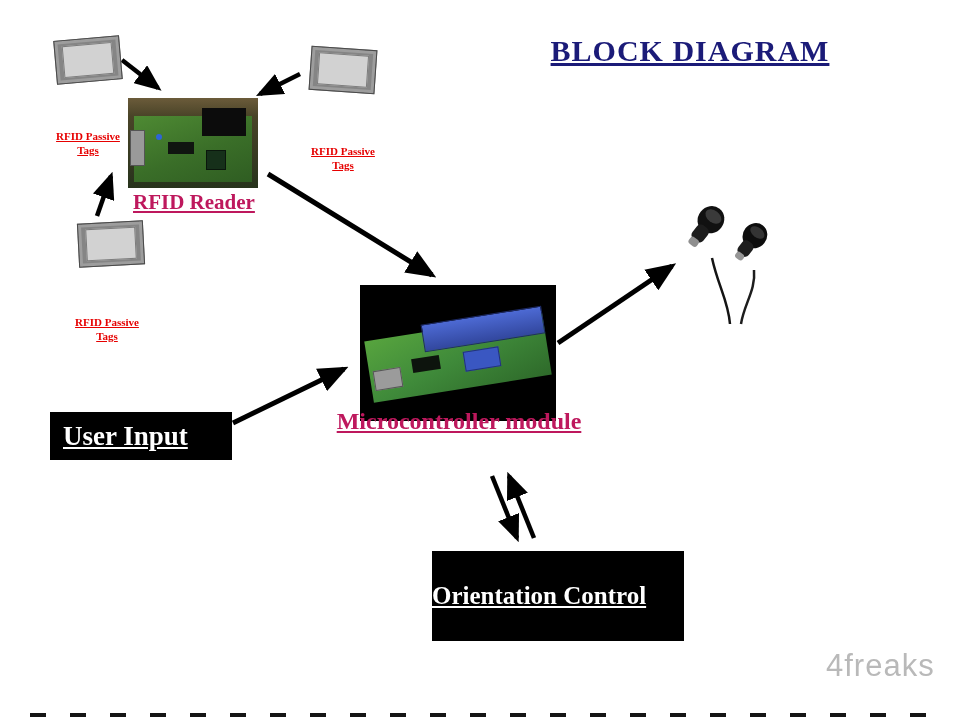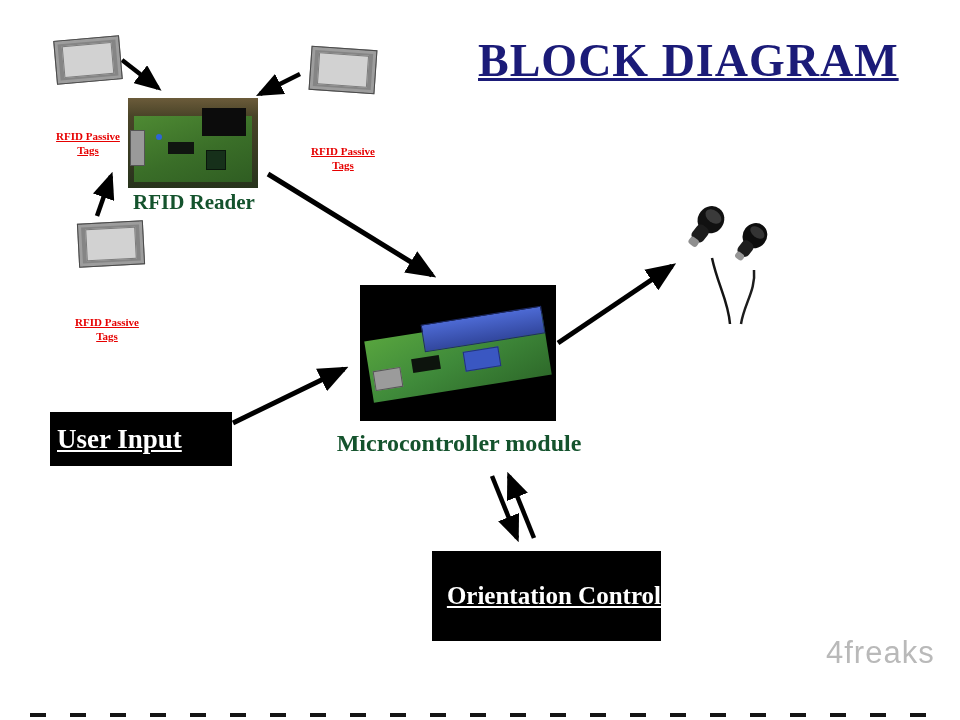--- a/index.html
+++ b/index.html
@@ -5,28 +5,28 @@
   html,body{margin:0;padding:0;background:#fff;}
   .slide{
     position:relative;width:960px;height:720px;background:#ffffff;overflow:hidden;
     font-family:"Liberation Serif",serif;
   }
   .arrows{position:absolute;left:0;top:0;width:960px;height:720px;pointer-events:none;}
 
   
   .title{
     position:absolute;left:478px;top:34px;width:424px;margin:0;
-    font-size:46px;font-weight:bold;color:#1b1b78;
+    font-size:30px;font-weight:bold;color:#1b1b78;text-align:center;
     text-decoration:underline;text-decoration-thickness:3px;letter-spacing:1px;
   }
 
   
   .red-label{
-    position:absolute;color:#14532d;font-weight:bold;
-    white-space:nowrap;
+    position:absolute;color:#be185d;font-weight:bold;
+    text-decoration:underline;white-space:nowrap;
   }
   .tag-label{
     position:absolute;color:#e60000;font-weight:bold;font-size:11px;line-height:1.25;
     text-align:center;text-decoration:underline;width:82px;margin-top:48px;
   }
 
   
   .tag-card{
     position:absolute;width:64px;height:42px;background:#858585;
     border:1px solid #4a4a4a;box-shadow:inset 0 0 0 3px #9d9d9d;
@@ -69,31 +69,31 @@
     position:absolute;left:14px;top:84px;width:26px;height:18px;background:#9b9b9b;
     transform:rotate(-9deg);border:1px solid #565656;
   }
   .micro-chip{position:absolute;left:52px;top:72px;width:28px;height:14px;background:#0d140d;transform:rotate(-9deg);}
 
   
   .black-box{
     position:absolute;background:#000;color:#fff;font-weight:bold;
   }
   .black-box .box-text{text-decoration:underline;}
-  .user-input-box{left:50px;top:412px;width:182px;height:54px;font-size:27px;
-    display:flex;align-items:center;padding-left:7px;box-sizing:border-box;}
-  .orientation-box{left:432px;top:551px;width:229px;height:90px;font-size:25px;
-    display:flex;align-items:center;justify-content:flex-end;}
+  .user-input-box{left:50px;top:412px;width:182px;height:48px;font-size:27px;
+    display:flex;align-items:center;padding-left:13px;box-sizing:border-box;}
+  .orientation-box{left:432px;top:551px;width:252px;height:90px;font-size:25px;
+    display:flex;align-items:center;justify-content:flex-start;}
 
   
   .earphones{position:absolute;left:668px;top:198px;}
 
   
   .watermark{
-    position:absolute;left:826px;top:635px;font-size:31px;color:#b9b9b9;
+    position:absolute;left:826px;top:648px;font-size:31px;color:#b9b9b9;
     font-family:"Liberation Sans",sans-serif;letter-spacing:1px;
   }
 
   
   .bottom-dashes{
     position:absolute;left:30px;top:713px;width:900px;height:4px;
     background:repeating-linear-gradient(90deg,#151515 0 16px,transparent 16px 40px);
   }
 </style>
 </head>
@@ -144,21 +144,21 @@
   </div>
   <div class="red-label" style="left:133px;top:190px;font-size:21px;">RFID Reader</div>
 
   <div class="micro-img">
     <div class="micro-board"></div>
     <div class="micro-lcd"></div>
     <div class="micro-blue2"></div>
     <div class="micro-conn"></div>
     <div class="micro-chip"></div>
   </div>
-  <div class="red-label" style="left:322px;top:430px;font-size:24px;width:274px;text-align:center;">Microcontroller module</div>
+  <div class="red-label" style="left:322px;top:408px;font-size:24px;width:274px;text-align:center;">Microcontroller module</div>
 
   <div class="black-box user-input-box">
     <span class="box-text">User Input</span>
   </div>
 
   <svg class="earphones" width="128" height="128" viewBox="0 0 128 128">
     <g transform="rotate(38 38 28)">
       <ellipse cx="38" cy="20" rx="13" ry="14" fill="#111"></ellipse>
       <ellipse cx="38" cy="16" rx="9" ry="6" fill="#3a3a3a"></ellipse>
       <rect x="31" y="29" width="14" height="17" rx="5" fill="#1c1c1c"></rect>

